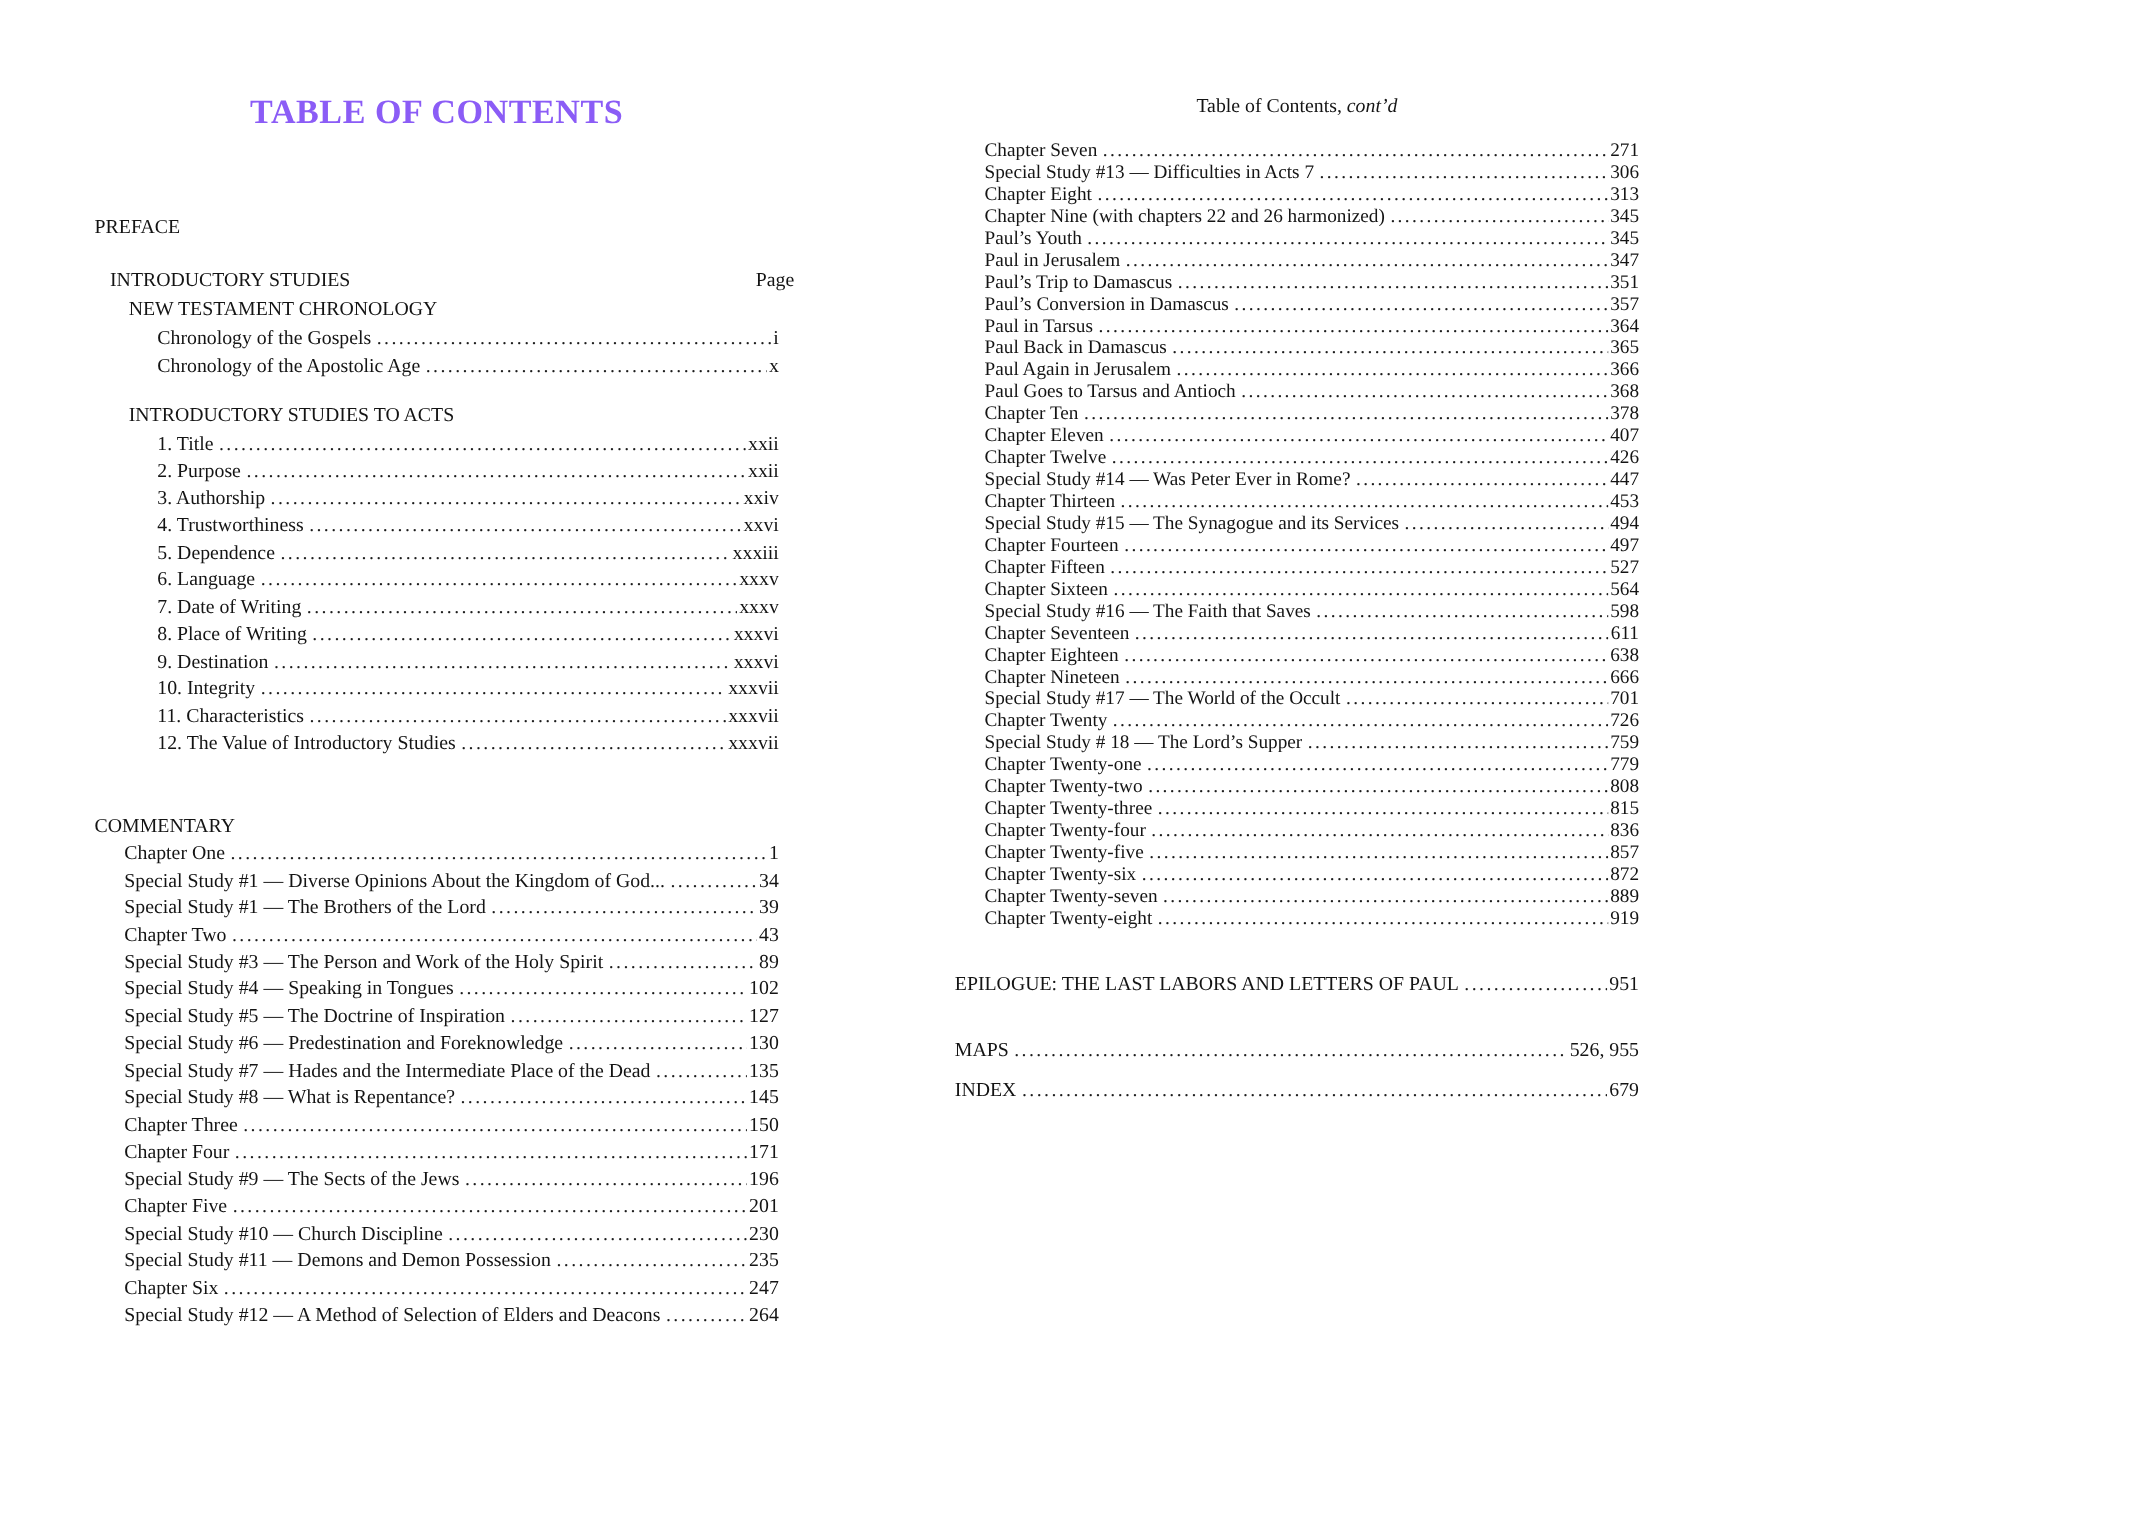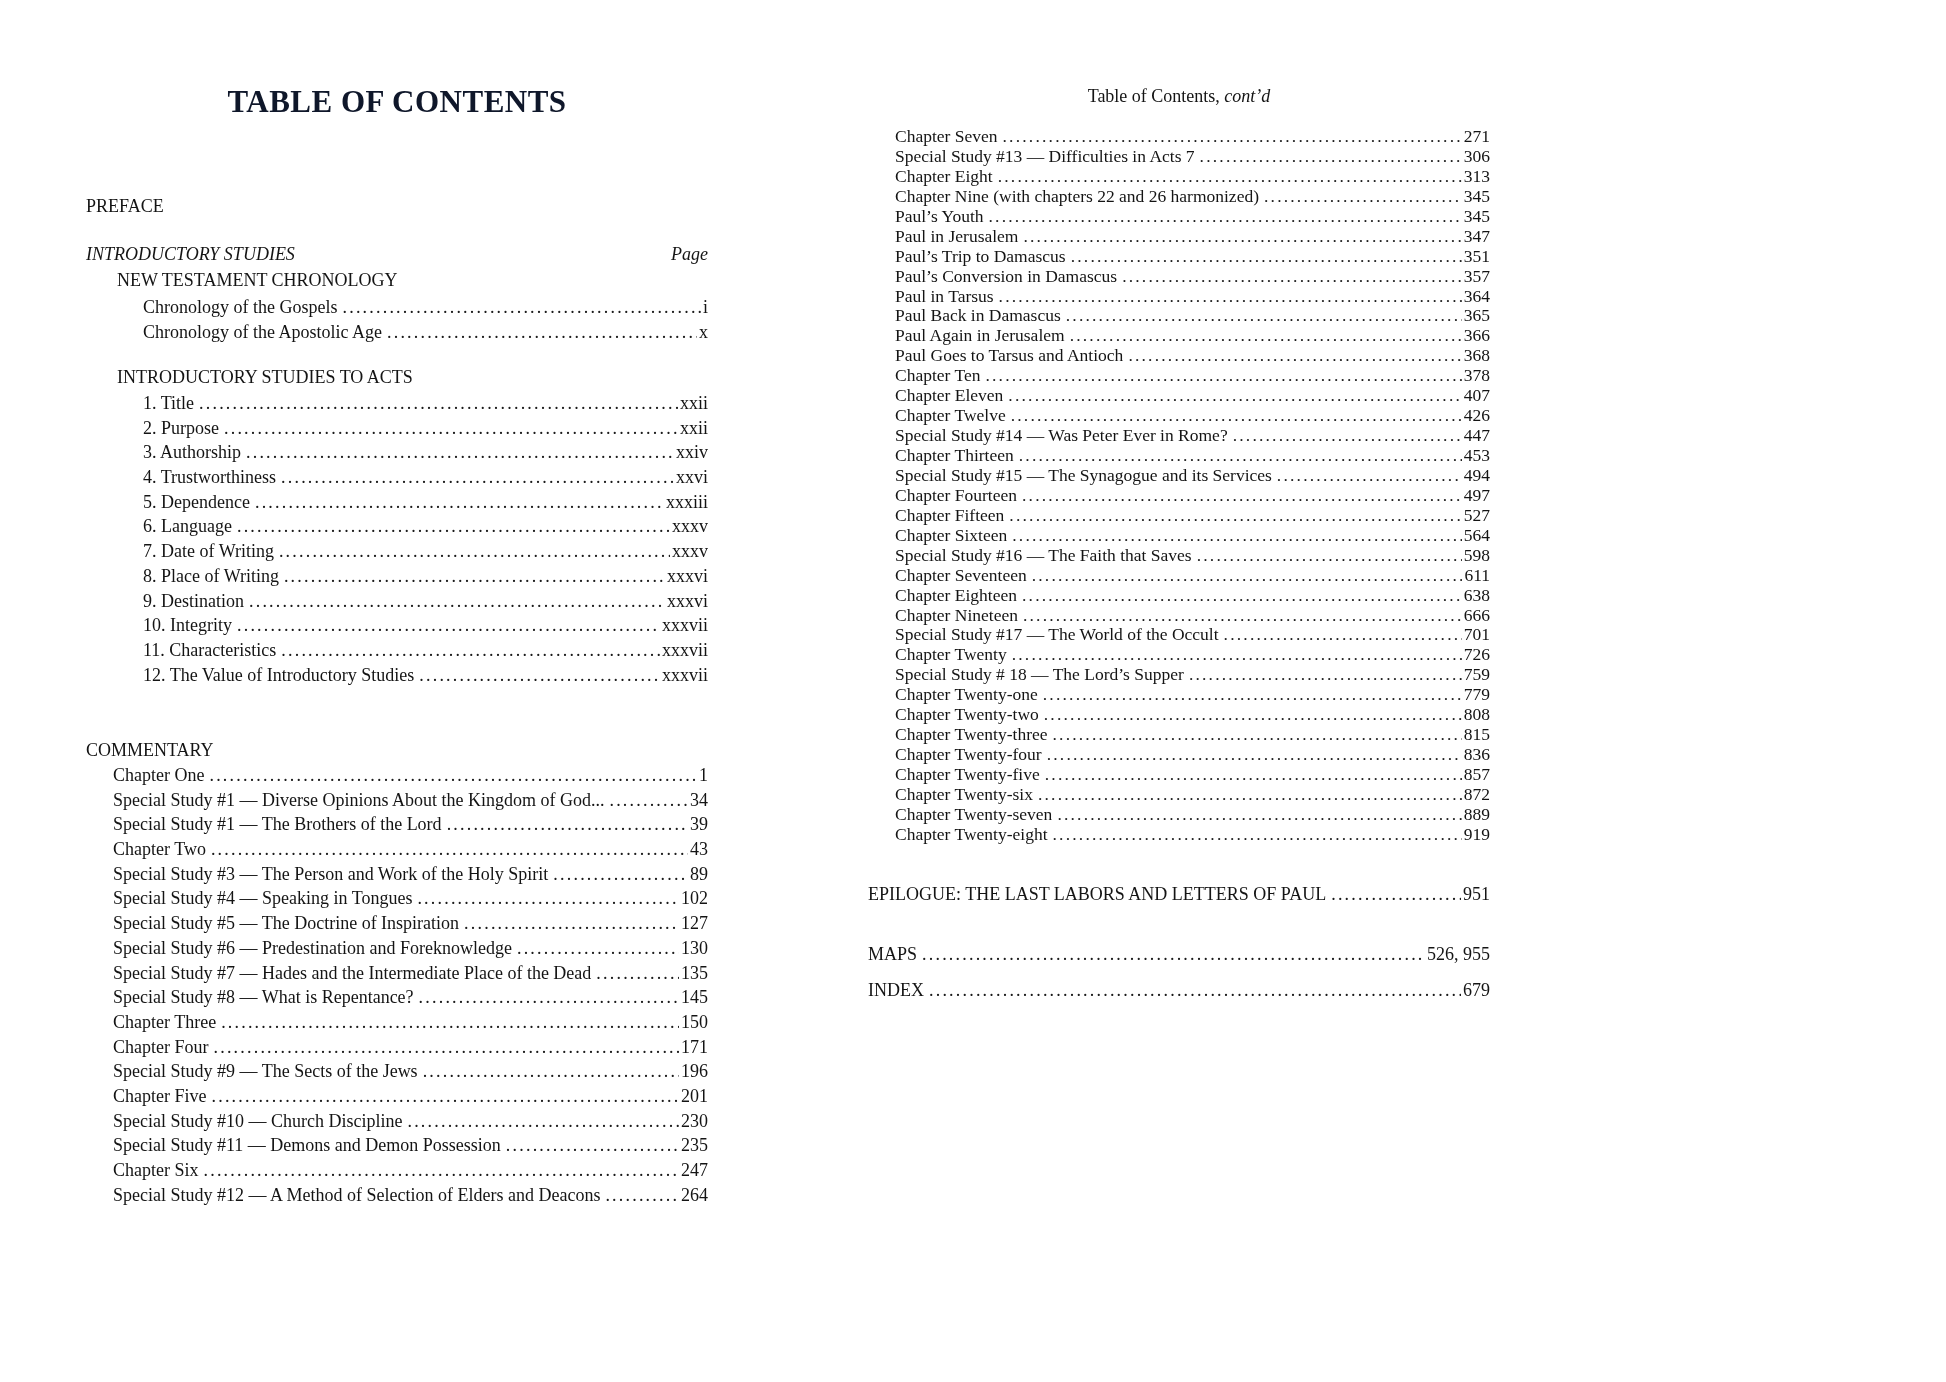--- a/index.html
+++ b/index.html
@@ -8,24 +8,24 @@
     width:1946px; height:1382px; position:relative; overflow:hidden;
     color:#141414;
     font-family:"Liberation Serif","DejaVu Serif",serif;
     font-size:18px;
   }
   .abs { position:absolute; }
 
   
   .title {
     top:84px; left:86px; width:622px; text-align:center;
-    font-size:31px; font-weight:bold; letter-spacing:.5px; color:#0f172a;
+    font-size:31px; font-weight:bold; letter-spacing:.5px; color:#8b5cf6;
   }
   .preface       { top:196px; left:86px; }
-  .intro-head    { top:244px; left:86px;  width:622px; display:flex; align-items:baseline;font-style:italic; }
+  .intro-head    { top:244px; left:100px;  width:622px; display:flex; align-items:baseline; }
   .intro-head .sp{ flex:1; }
   .nt-heading    { top:270px; left:117px; }
   .nt-list       { top:297px; left:143px; width:565px; }
   .acts-heading  { top:367px; left:117px; }
   .acts-list     { top:393px; left:143px; width:565px; }
   .comm-heading  { top:740px; left:86px;  }
   .comm-list     { top:765px; left:113px; width:595px; }
 
   
   .right-header  { top:86px;  left:868px; width:622px; text-align:center; }

